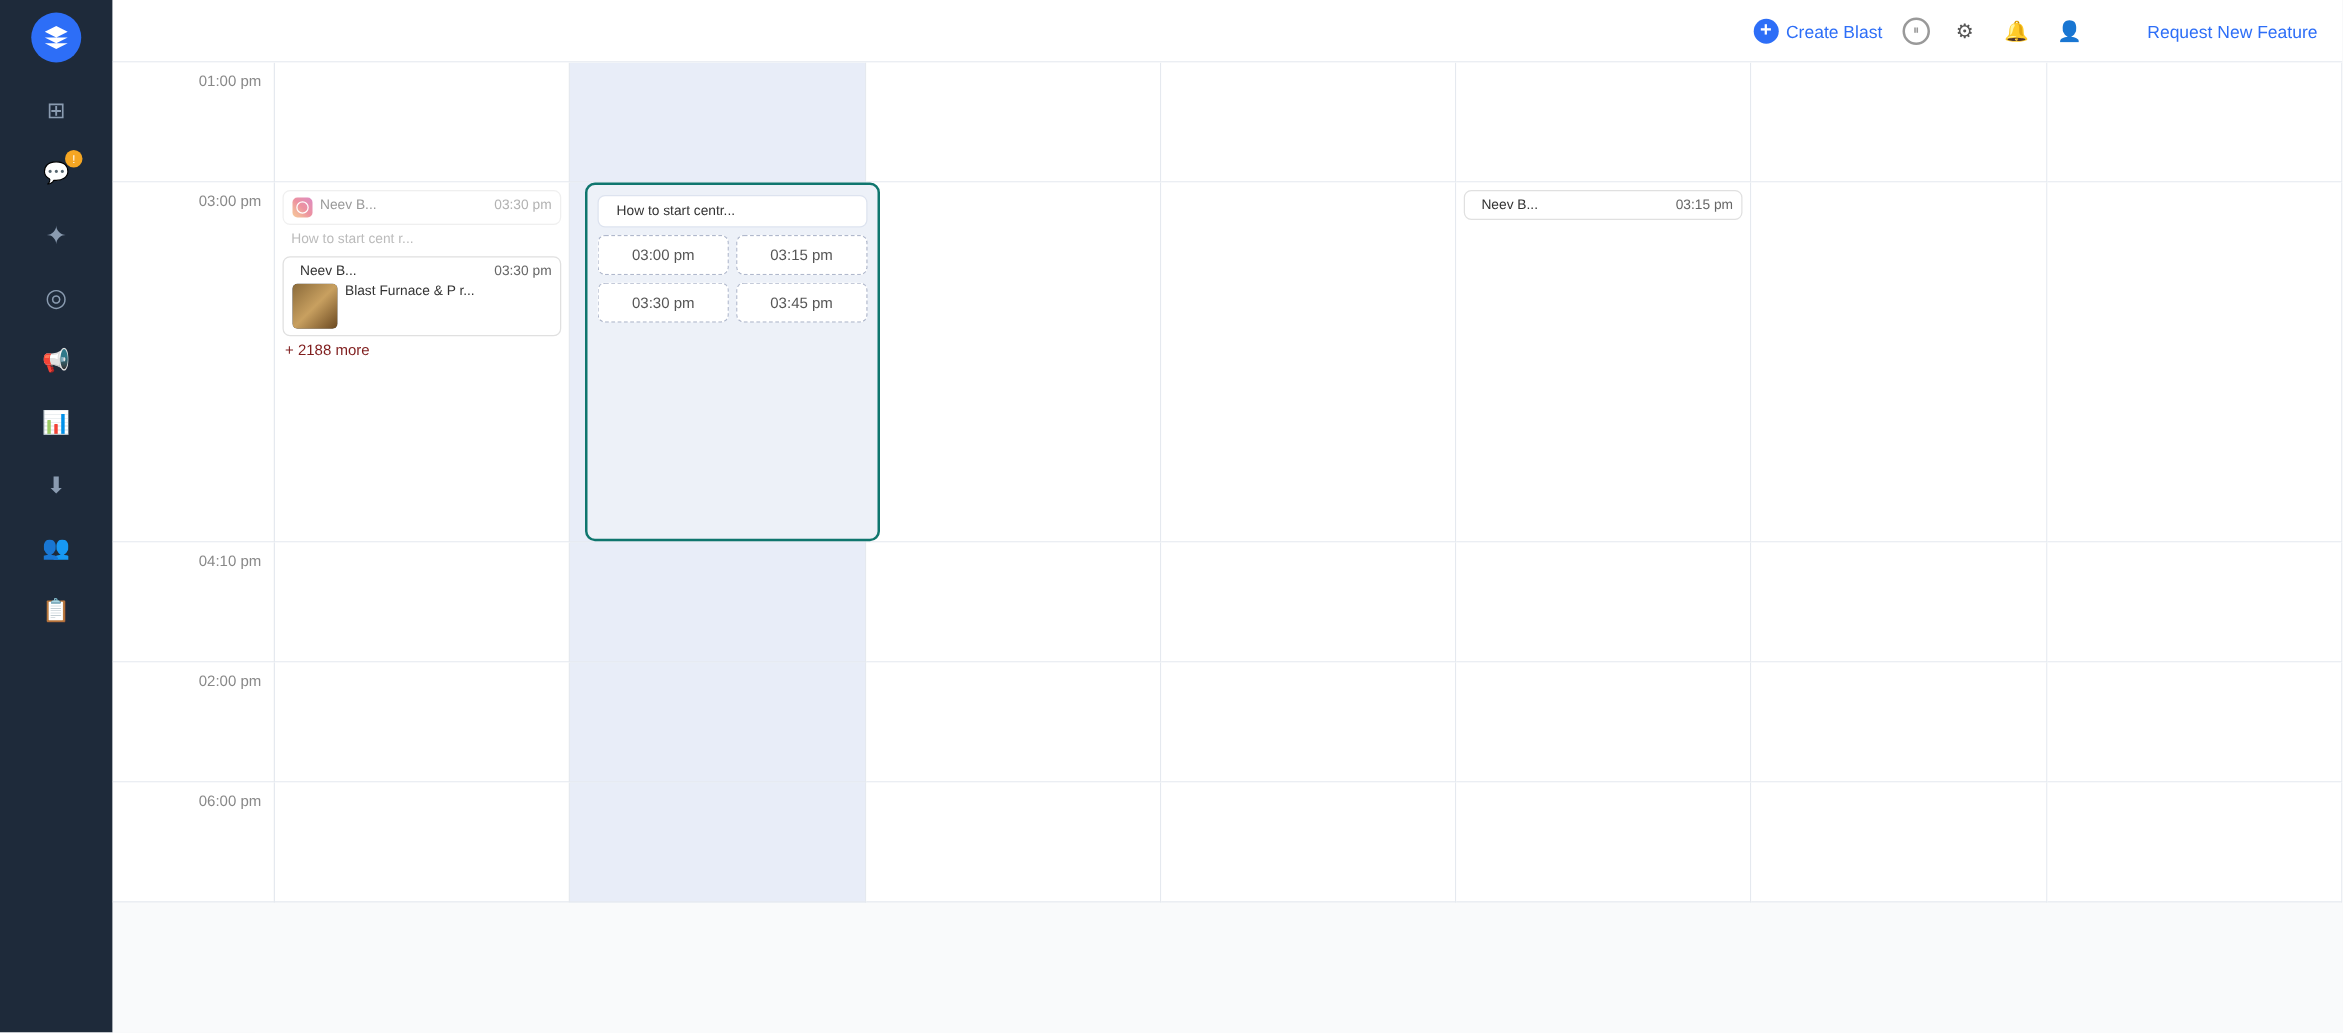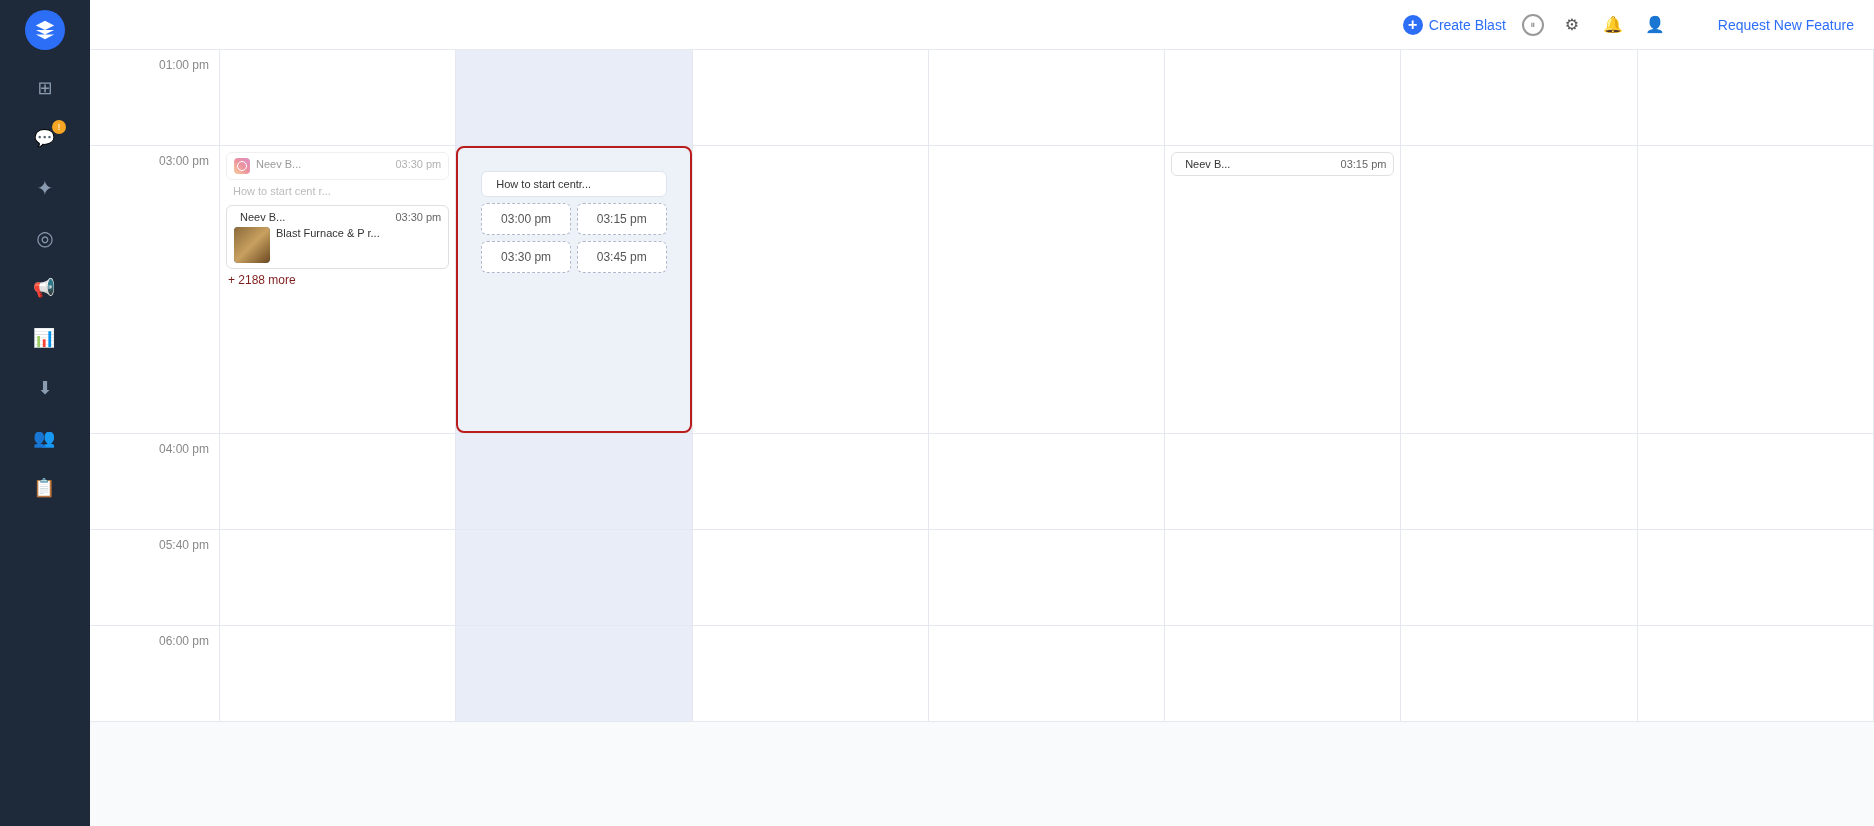--- a/index.html
+++ b/index.html
@@ -171,26 +171,26 @@
       background: linear-gradient(135deg, #555 0%, #999 100%);
     }
 
     .more-link {
       color: #7f1d1d; font-size: 12px; cursor: pointer; padding: 4px 2px;
     }
 
     
     .popup-panel {
       position: absolute;
-      top: 0; left: 0;
+      top: 0; left: 12px;
       width: 100%; height: 100%;
       background: #edf1f8;
-      border: 2px solid #b91c1c;
+      border: 2px solid #0f766e;
       border-radius: 8px;
-      padding: 23px;
+      padding: 8px;
       z-index: 10;
       display: flex;
       flex-direction: column;
       gap: 6px;
     }
     .popup-header {
       background: #fff;
       border-radius: 6px;
       padding: 6px 8px;
       display: flex;
@@ -347,32 +347,32 @@
             <div style="font-size:11px; color:#333; flex:1;">Neev B...</div>
             <div style="font-size:11px; color:#666;">03:15 pm</div>
           </div>
         </div>
       </div>
 
       <div class="calendar-cell" style="height:288px;"></div>
       <div class="calendar-cell" style="height:288px;"></div>
 
       <div class="time-label">
-          <span>04:00 pm</span>
+          <span>04:10 pm</span>
         </div>
       <div class="calendar-cell"></div>
       <div class="calendar-cell highlighted"></div>
       <div class="calendar-cell"></div>
       <div class="calendar-cell"></div>
       <div class="calendar-cell"></div>
       <div class="calendar-cell"></div>
       <div class="calendar-cell"></div>
 
       <div class="time-label">
-          <span>05:40 pm</span>
+          <span>02:00 pm</span>
         </div>
       <div class="calendar-cell"></div>
       <div class="calendar-cell highlighted"></div>
       <div class="calendar-cell"></div>
       <div class="calendar-cell"></div>
       <div class="calendar-cell"></div>
       <div class="calendar-cell"></div>
       <div class="calendar-cell"></div>
 
       <div class="time-label">

